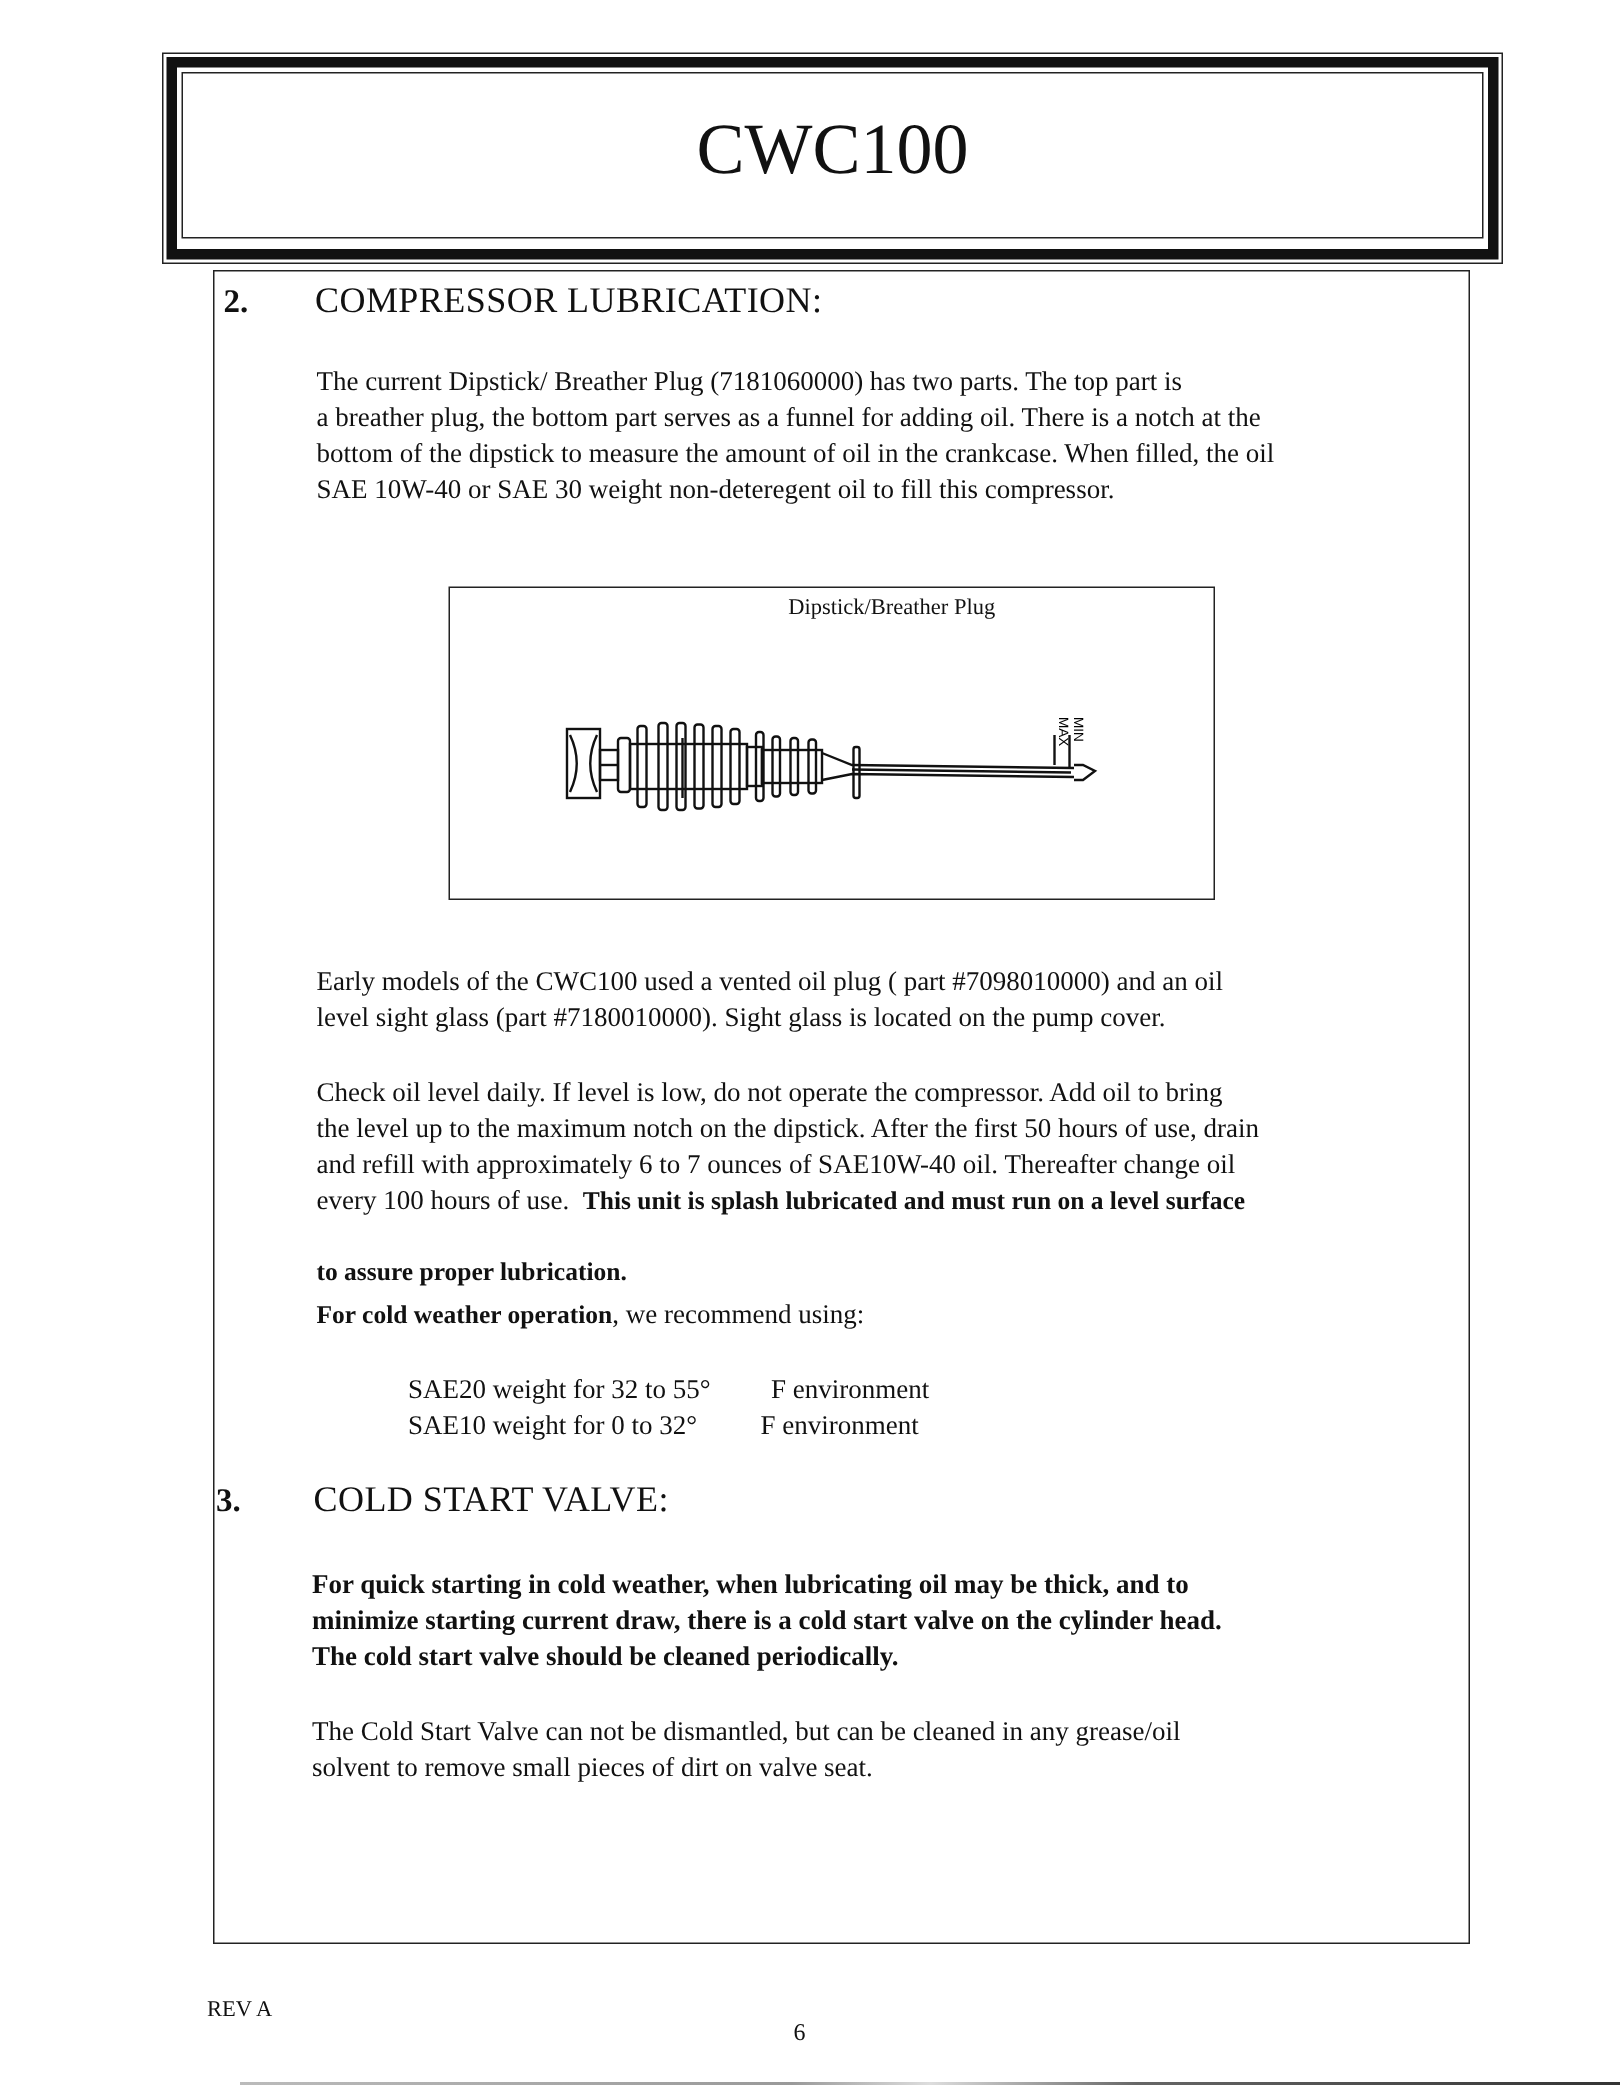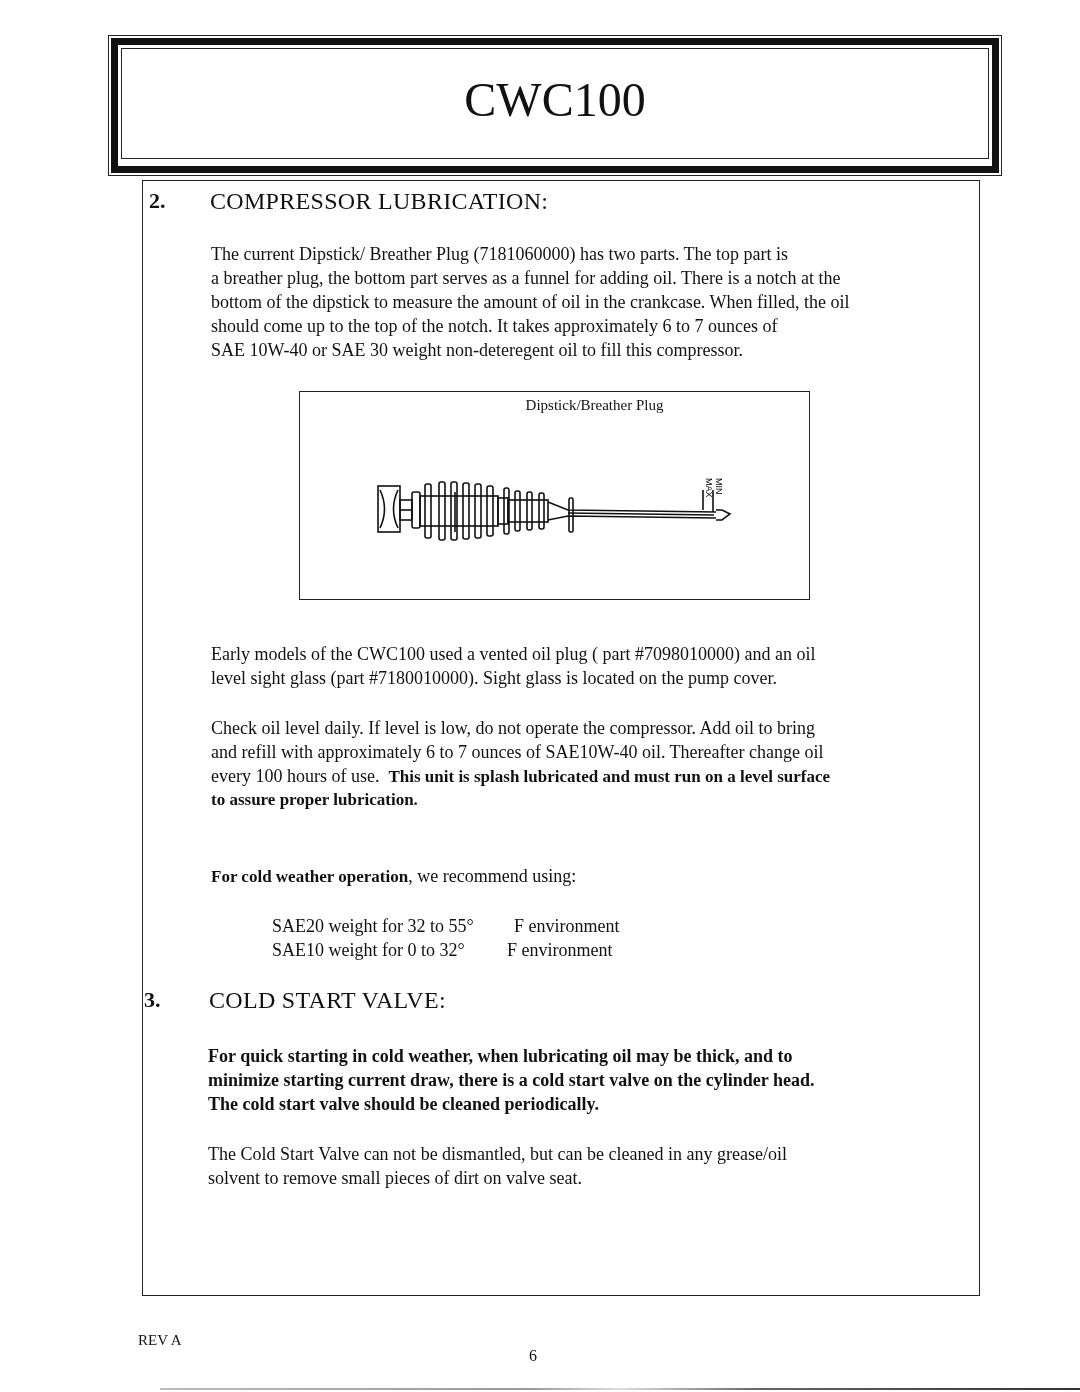--- a/index.html
+++ b/index.html
@@ -15,21 +15,21 @@
            font-family: "Liberation Serif", serif; letter-spacing: 0px; }
 
   
   .content { left: 142px; top: 180px; width: 838px; height: 1116px; border: 1.5px solid #222; box-sizing: border-box; }
 
   .sec-num { font-size: 22px; font-weight: bold; line-height: 26px; }
   .sec-title { font-size: 24px; line-height: 26px; letter-spacing: 0.3px; }
 
   .para { font-size: 18px; line-height: 24px; white-space: nowrap; }
   .para div { height: 24px; }
-  .b { font-weight: bold; }
+  .b { font-weight: bold; margin-top: 24px; }
 
   
   .fig { left: 299px; top: 391px; width: 511px; height: 209px; border: 1.5px solid #222; box-sizing: border-box; }
   .fig-caption { left: 299px; top: 395px; width: 591px; text-align: center; font-size: 15px; line-height: 20px; }
   .fig-svg { left: 370px; top: 440px; }
 
   .footer-rev { left: 138px; top: 1332px; font-size: 15px; }
   .footer-page { left: 529px; top: 1347px; font-size: 16px; }
   .bottom-line { left: 160px; top: 1388px; width: 920px; height: 2px; background: linear-gradient(90deg,#bbb 0%,#999 40%,#ddd 50%,#666 65%,#333 100%); }
 </style>
@@ -43,21 +43,20 @@
 
 <div class="abs content"></div>
 
 <div class="abs sec-num" style="left:149px; top:188px;">2.</div>
 <div class="abs sec-title" style="left:210px; top:188px;">COMPRESSOR LUBRICATION:</div>
 
 <div class="abs para" style="left:211px; top:242px; line-height:24px;">
   <div>The current Dipstick/ Breather Plug (7181060000) has two parts.  The top part is</div>
   <div>a breather plug, the bottom part serves as a funnel for adding oil.  There is a notch at the</div>
   <div>bottom of the dipstick to measure the amount of oil in the crankcase.  When filled, the oil</div>
-  <div>should come up to the top of the notch.  It takes approximately 6 to 7 ounces of</div>
   <div>SAE 10W-40 or SAE 30 weight non-deteregent oil to fill this compressor.</div>
 </div>
 
 <div class="abs fig"></div>
 <div class="abs fig-caption">Dipstick/Breather Plug</div>
 <svg class="abs fig-svg" width="400" height="130" viewBox="0 0 400 130">
   <g fill="none" stroke="#111" stroke-width="1.6">
 
     <rect x="8" y="46" width="22" height="46"></rect>
     <path d="M10 50 Q19 69 10 88"></path>
@@ -95,20 +94,21 @@
   <text x="346" y="38" font-size="9" font-family="Liberation Sans, sans-serif" transform="rotate(90 346 38)">MIN</text>
 </svg>
 
 <div class="abs para" style="left:211px; top:642px;">
   <div>Early models of the CWC100 used a vented oil plug ( part #7098010000) and an oil</div>
   <div>level sight glass (part #7180010000).  Sight glass is located on the pump cover.</div>
 </div>
 
 <div class="abs para" style="left:211px; top:716px;">
   <div>Check oil level daily.  If level is low, do not operate the compressor.  Add oil to bring</div>
+  <div>the level up to the maximum notch on the dipstick.  After the first 50 hours of use, drain</div>
   <div>and refill with approximately 6 to 7 ounces of SAE10W-40 oil.  Thereafter change oil</div>
   <div><span style="white-space:pre">every 100 hours of use.  </span><span class="b" style="font-size:17px;">This unit is splash lubricated and must run on a level surface</span></div>
   <div class="b" style="font-size:17px;">to assure proper lubrication.</div>
 </div>
 
 <div class="abs para" style="left:211px; top:864px;">
   <span class="b" style="font-size:17px;">For cold weather operation</span><span>, we recommend using:</span>
 </div>
 
 <div class="abs para" style="left:272px; top:914px;">

